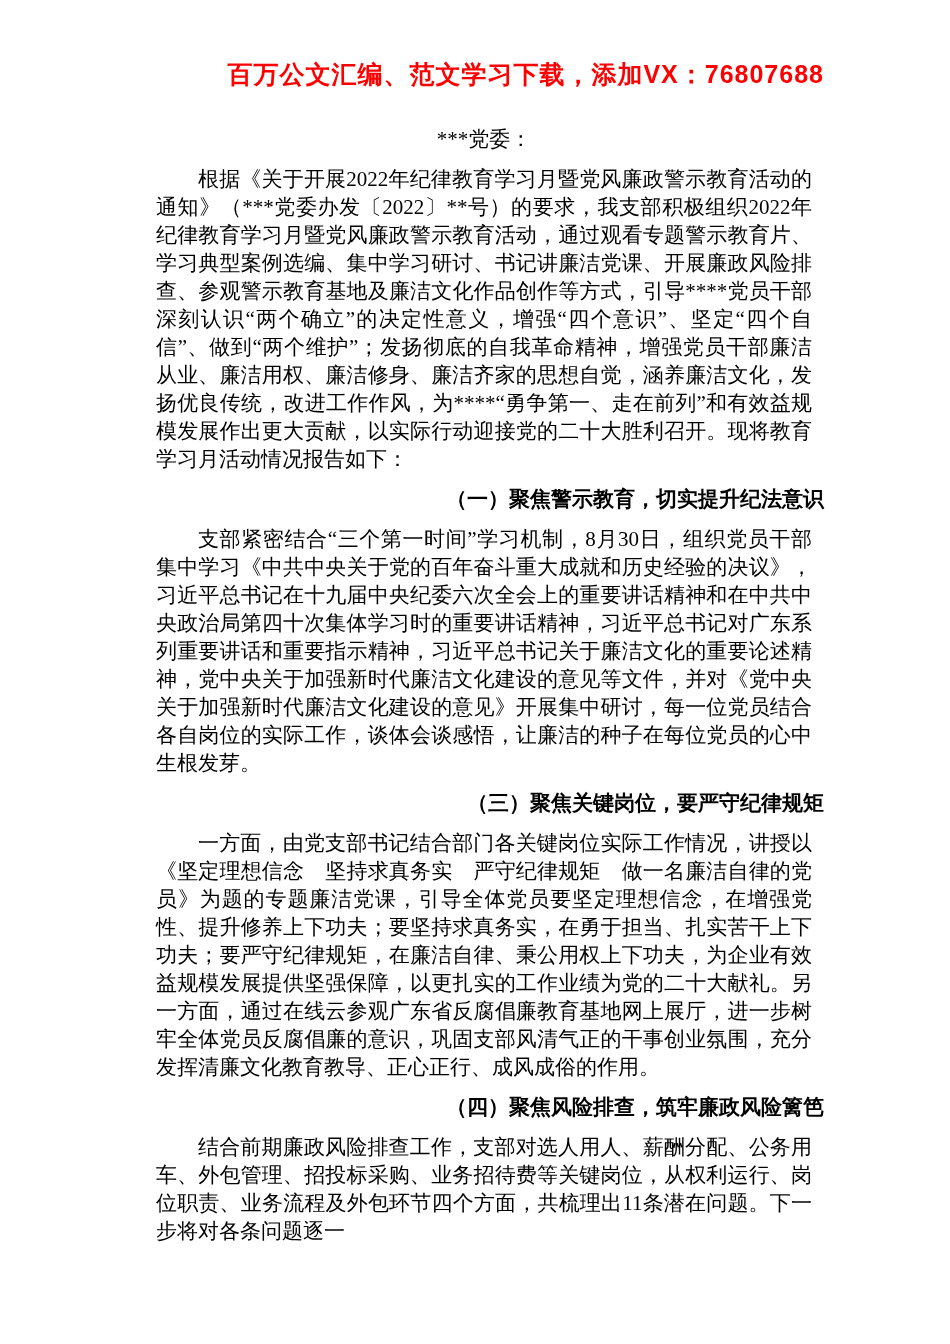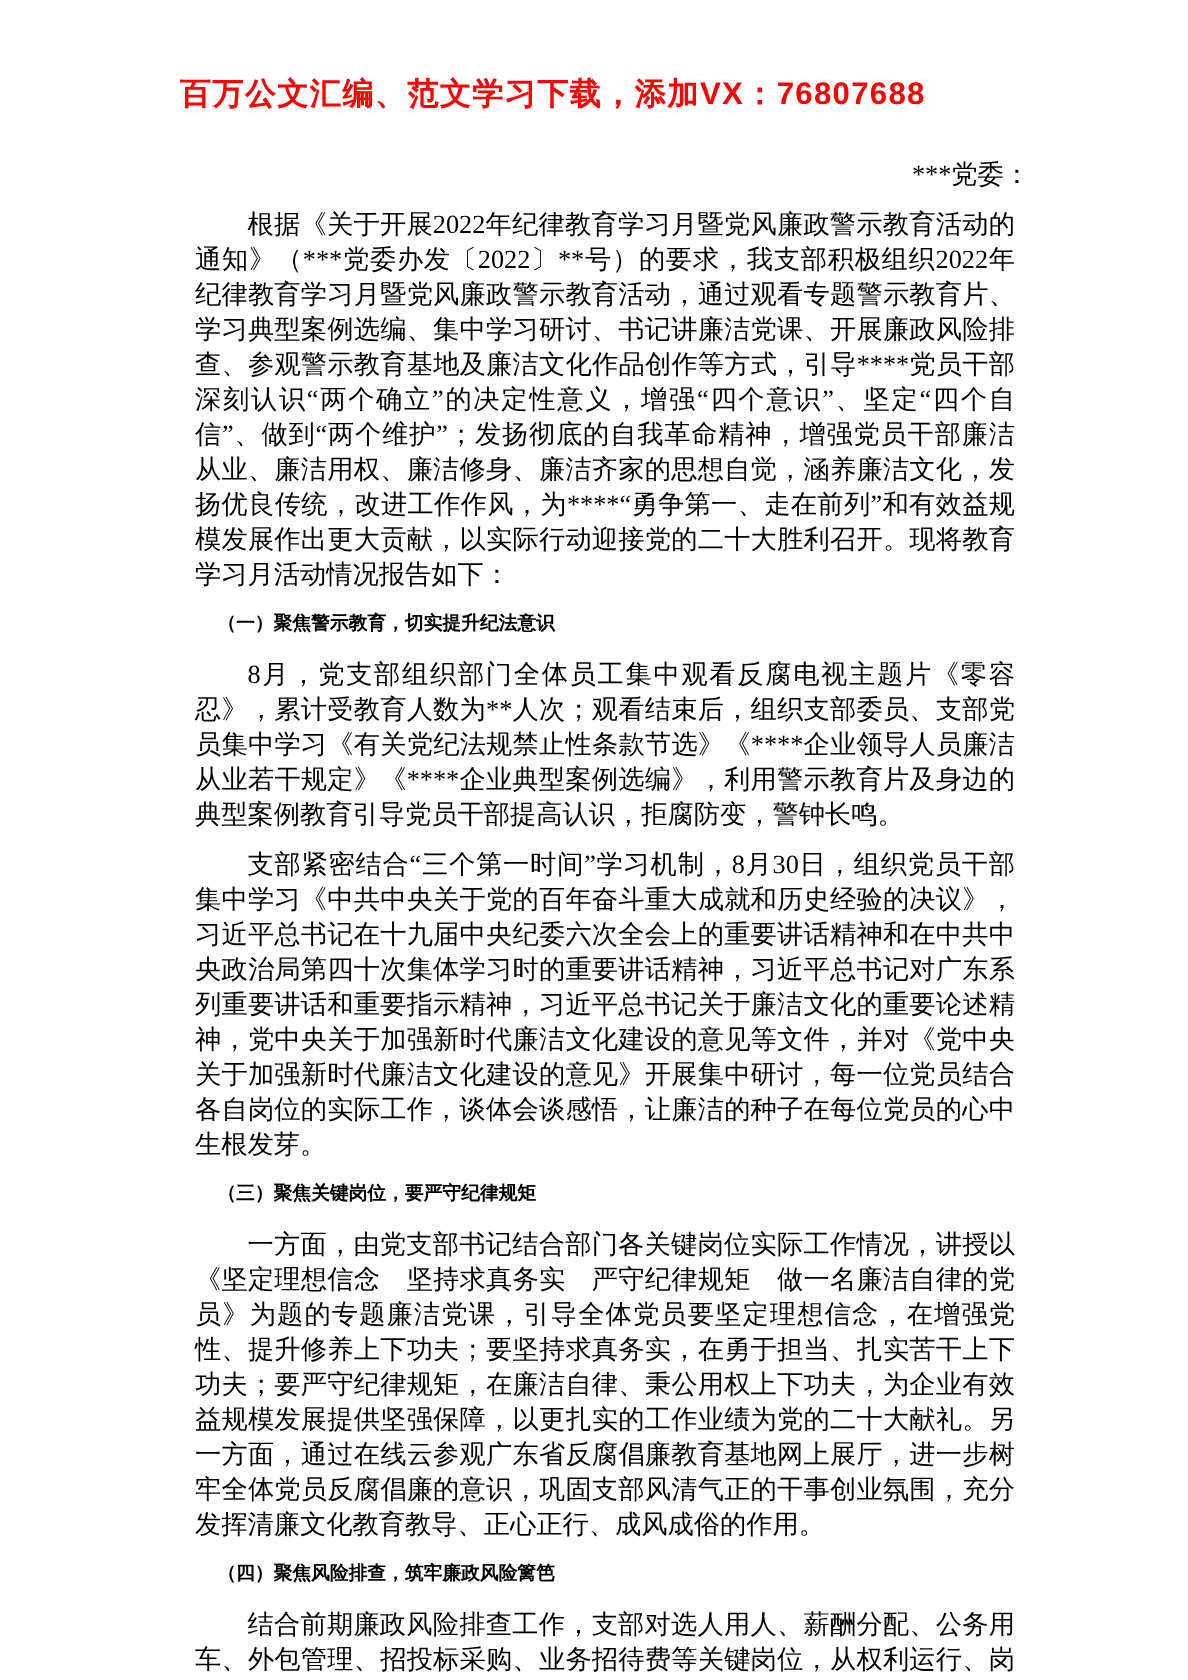--- a/index.html
+++ b/index.html
@@ -15,69 +15,68 @@
   .page {
     position: relative;
     width: 950px;
     height: 1344px;
     background: #ffffff;
     box-sizing: border-box;
     padding: 58px 126px 0 144px;
     overflow: hidden;
   }
   .promo {
-    text-align: left;
+    text-align: right;
     font-family: "Liberation Sans", "DejaVu Sans", sans-serif;
     font-weight: bold;
     font-size: 25px;
     letter-spacing: 1px;
     color: #ff0000;
     margin: 0 0 34px 0;
     white-space: nowrap;
   }
   .salutation {
     font-size: 21px;
     line-height: 28px;
     margin: 0 0 6px 0;
-    text-align: right;
+    text-align: center;
   }
   p.body-para {
     font-size: 21px;
     line-height: 28px;
     margin: 12px;
     text-indent: 2em;
     text-align: justify;
     text-justify: inter-ideograph;
     word-break: break-all;
   }
   h2.section-heading {
-    font-size: 15px;
+    font-size: 21px;
     line-height: 28px;
     font-weight: bold;
     margin: 10px 0 10px 0;
     text-indent: 2em;
-    text-align: left;
+    text-align: right;
   }
 </style>
 </head>
 <body>
 
 <div class="page">
 
   <div class="promo" style="color: rgb(255, 0, 0);">百万公文汇编、范文学习下载，添加VX：76807688</div>
 
   <div>
 
     <p class="salutation">***党委：</p>
 
     <p class="body-para">根据《关于开展2022年纪律教育学习月暨党风廉政警示教育活动的通知》（***党委办发〔2022〕**号）的要求，我支部积极组织2022年纪律教育学习月暨党风廉政警示教育活动，通过观看专题警示教育片、学习典型案例选编、集中学习研讨、书记讲廉洁党课、开展廉政风险排查、参观警示教育基地及廉洁文化作品创作等方式，引导****党员干部深刻认识“两个确立”的决定性意义，增强“四个意识”、坚定“四个自信”、做到“两个维护”；发扬彻底的自我革命精神，增强党员干部廉洁从业、廉洁用权、廉洁修身、廉洁齐家的思想自觉，涵养廉洁文化，发扬优良传统，改进工作作风，为****“勇争第一、走在前列”和有效益规模发展作出更大贡献，以实际行动迎接党的二十大胜利召开。现将教育学习月活动情况报告如下：</p>
 
     <section>
       <h2 class="section-heading">（一）聚焦警示教育，切实提升纪法意识</h2>
-      <p class="body-para">8月，党支部组织部门全体员工集中观看反腐电视主题片《零容忍》，累计受教育人数为**人次；观看结束后，组织支部委员、支部党员集中学习《有关党纪法规禁止性条款节选》《****企业领导人员廉洁从业若干规定》《****企业典型案例选编》，利用警示教育片及身边的典型案例教育引导党员干部提高认识，拒腐防变，警钟长鸣。</p>
     </section>
 
     <section>
       <p class="body-para">支部紧密结合“三个第一时间”学习机制，8月30日，组织党员干部集中学习《中共中央关于党的百年奋斗重大成就和历史经验的决议》，习近平总书记在十九届中央纪委六次全会上的重要讲话精神和在中共中央政治局第四十次集体学习时的重要讲话精神，习近平总书记对广东系列重要讲话和重要指示精神，习近平总书记关于廉洁文化的重要论述精神，党中央关于加强新时代廉洁文化建设的意见等文件，并对《党中央关于加强新时代廉洁文化建设的意见》开展集中研讨，每一位党员结合各自岗位的实际工作，谈体会谈感悟，让廉洁的种子在每位党员的心中生根发芽。</p>
     </section>
 
     <section>
       <h2 class="section-heading">（三）聚焦关键岗位，要严守纪律规矩</h2>
       <p class="body-para">一方面，由党支部书记结合部门各关键岗位实际工作情况，讲授以《坚定理想信念　坚持求真务实　严守纪律规矩　做一名廉洁自律的党员》为题的专题廉洁党课，引导全体党员要坚定理想信念，在增强党性、提升修养上下功夫；要坚持求真务实，在勇于担当、扎实苦干上下功夫；要严守纪律规矩，在廉洁自律、秉公用权上下功夫，为企业有效益规模发展提供坚强保障，以更扎实的工作业绩为党的二十大献礼。另一方面，通过在线云参观广东省反腐倡廉教育基地网上展厅，进一步树牢全体党员反腐倡廉的意识，巩固支部风清气正的干事创业氛围，充分发挥清廉文化教育教导、正心正行、成风成俗的作用。</p>
     </section>

